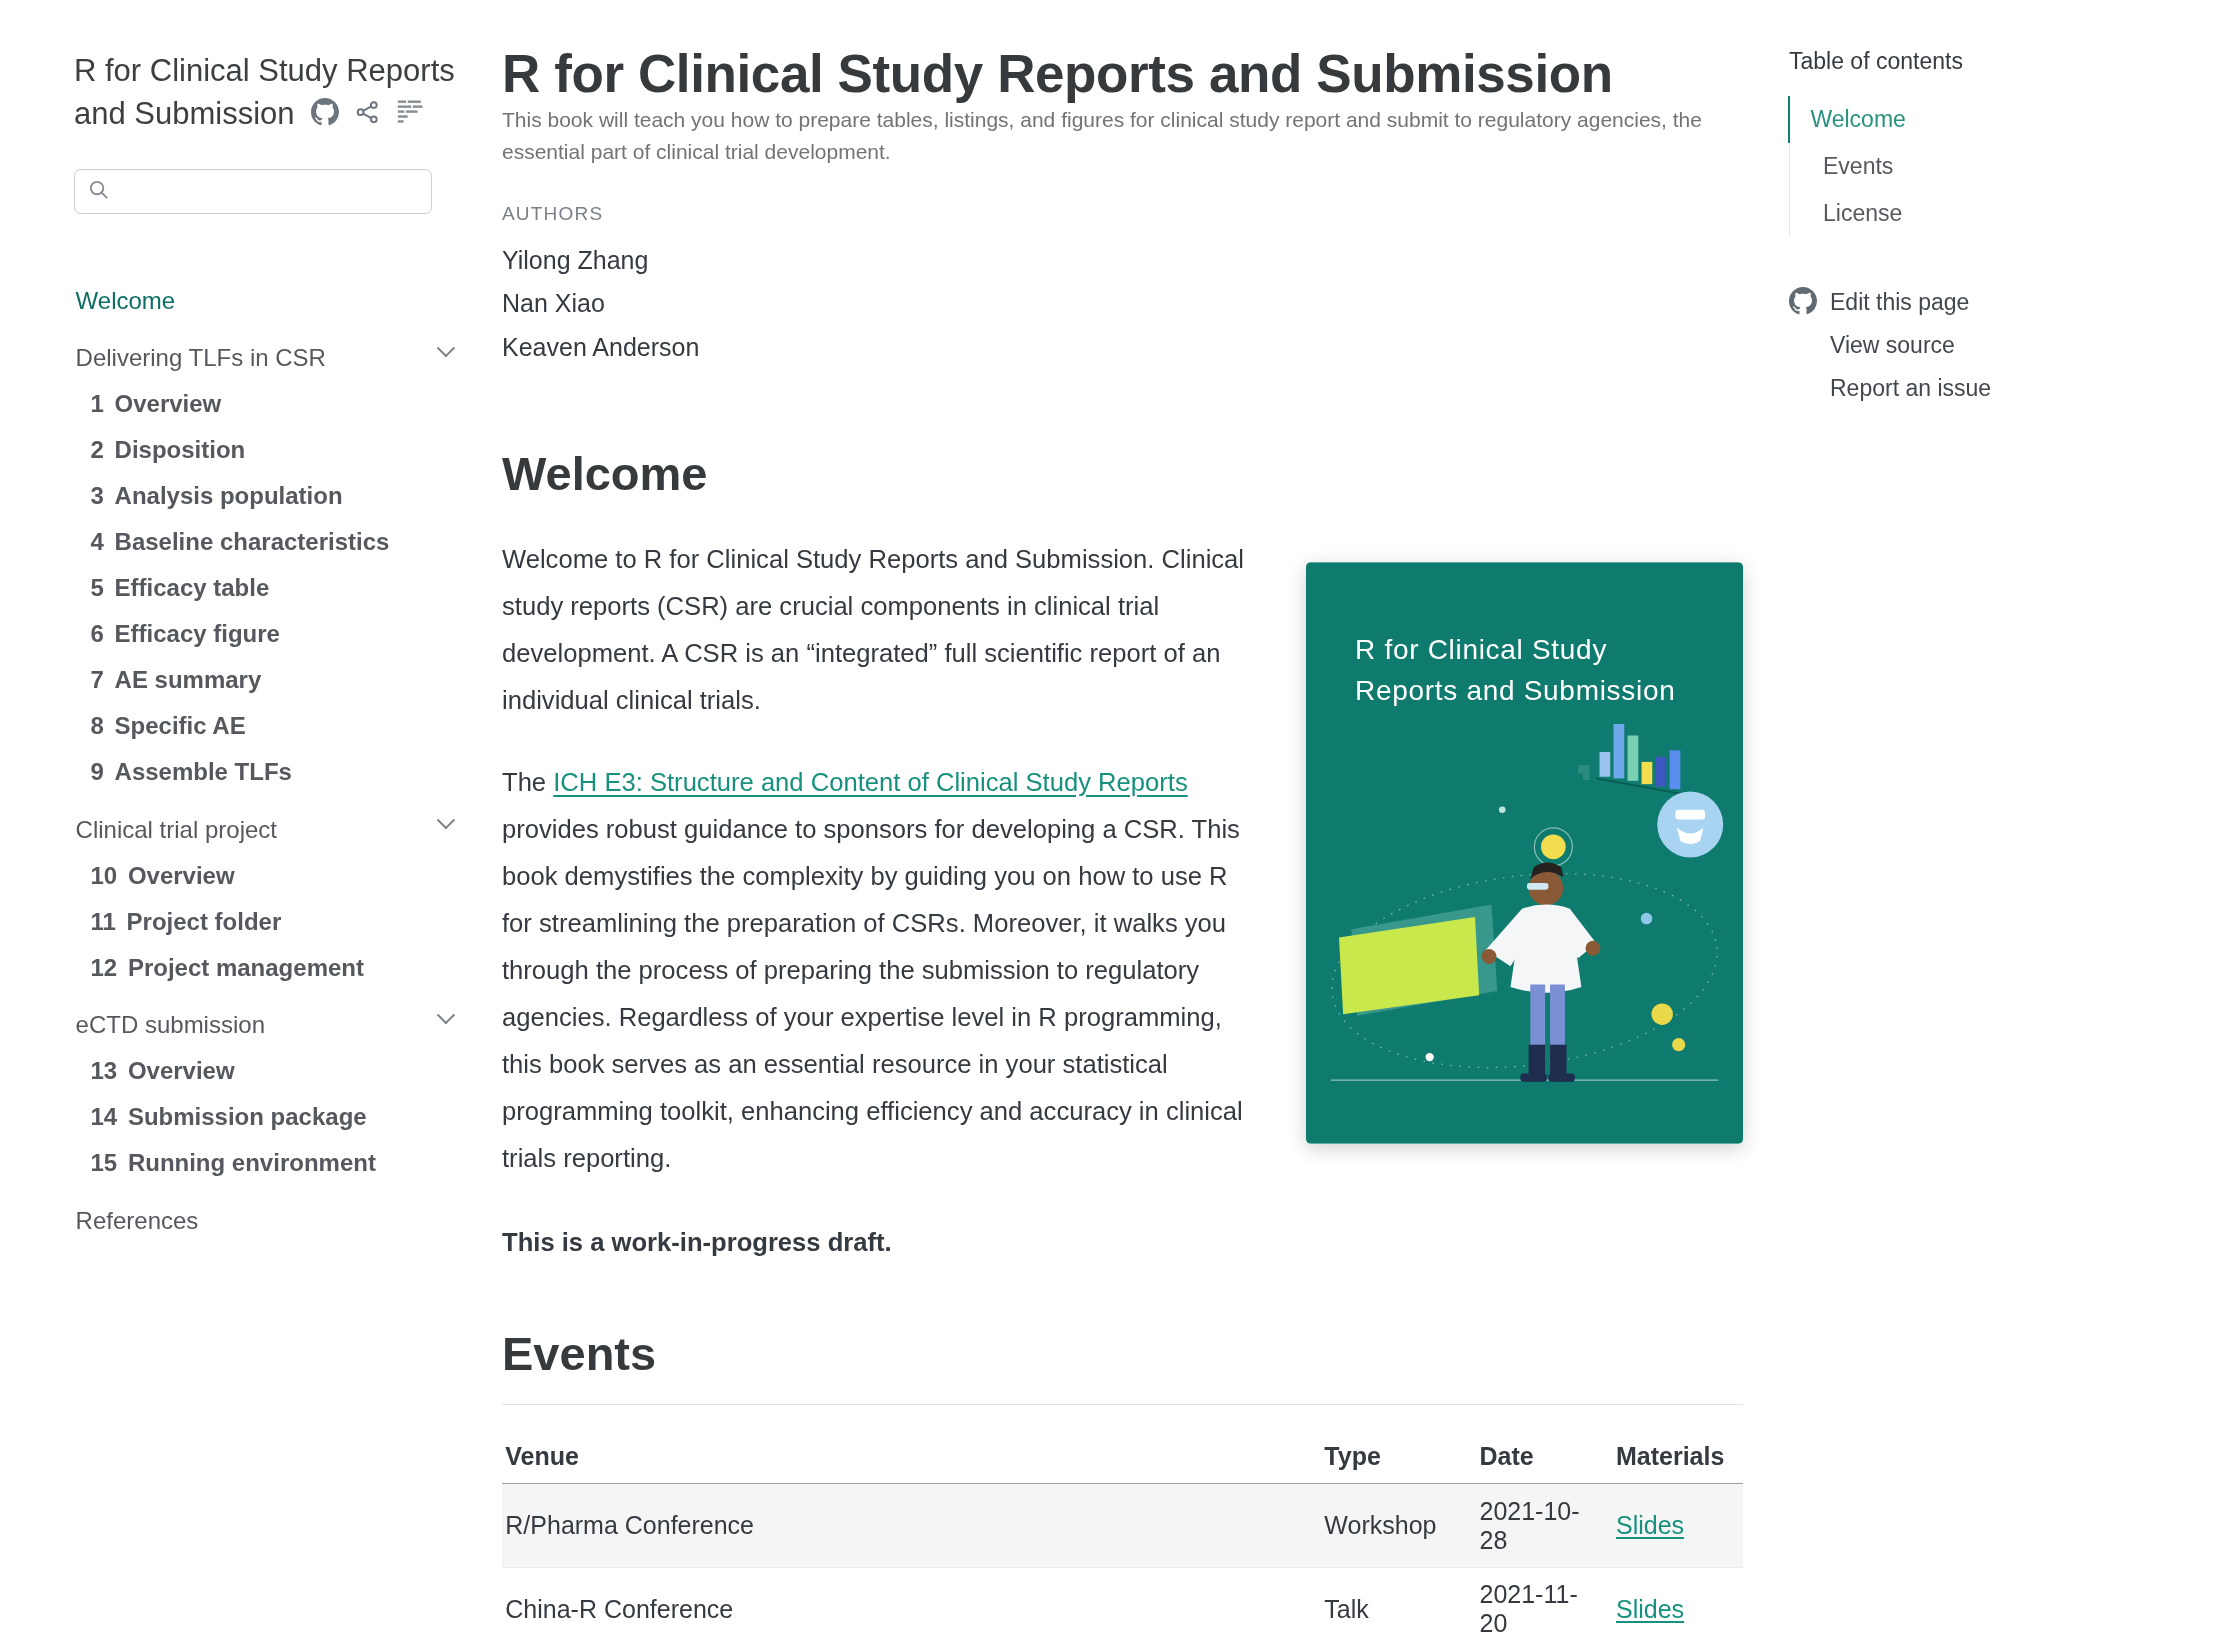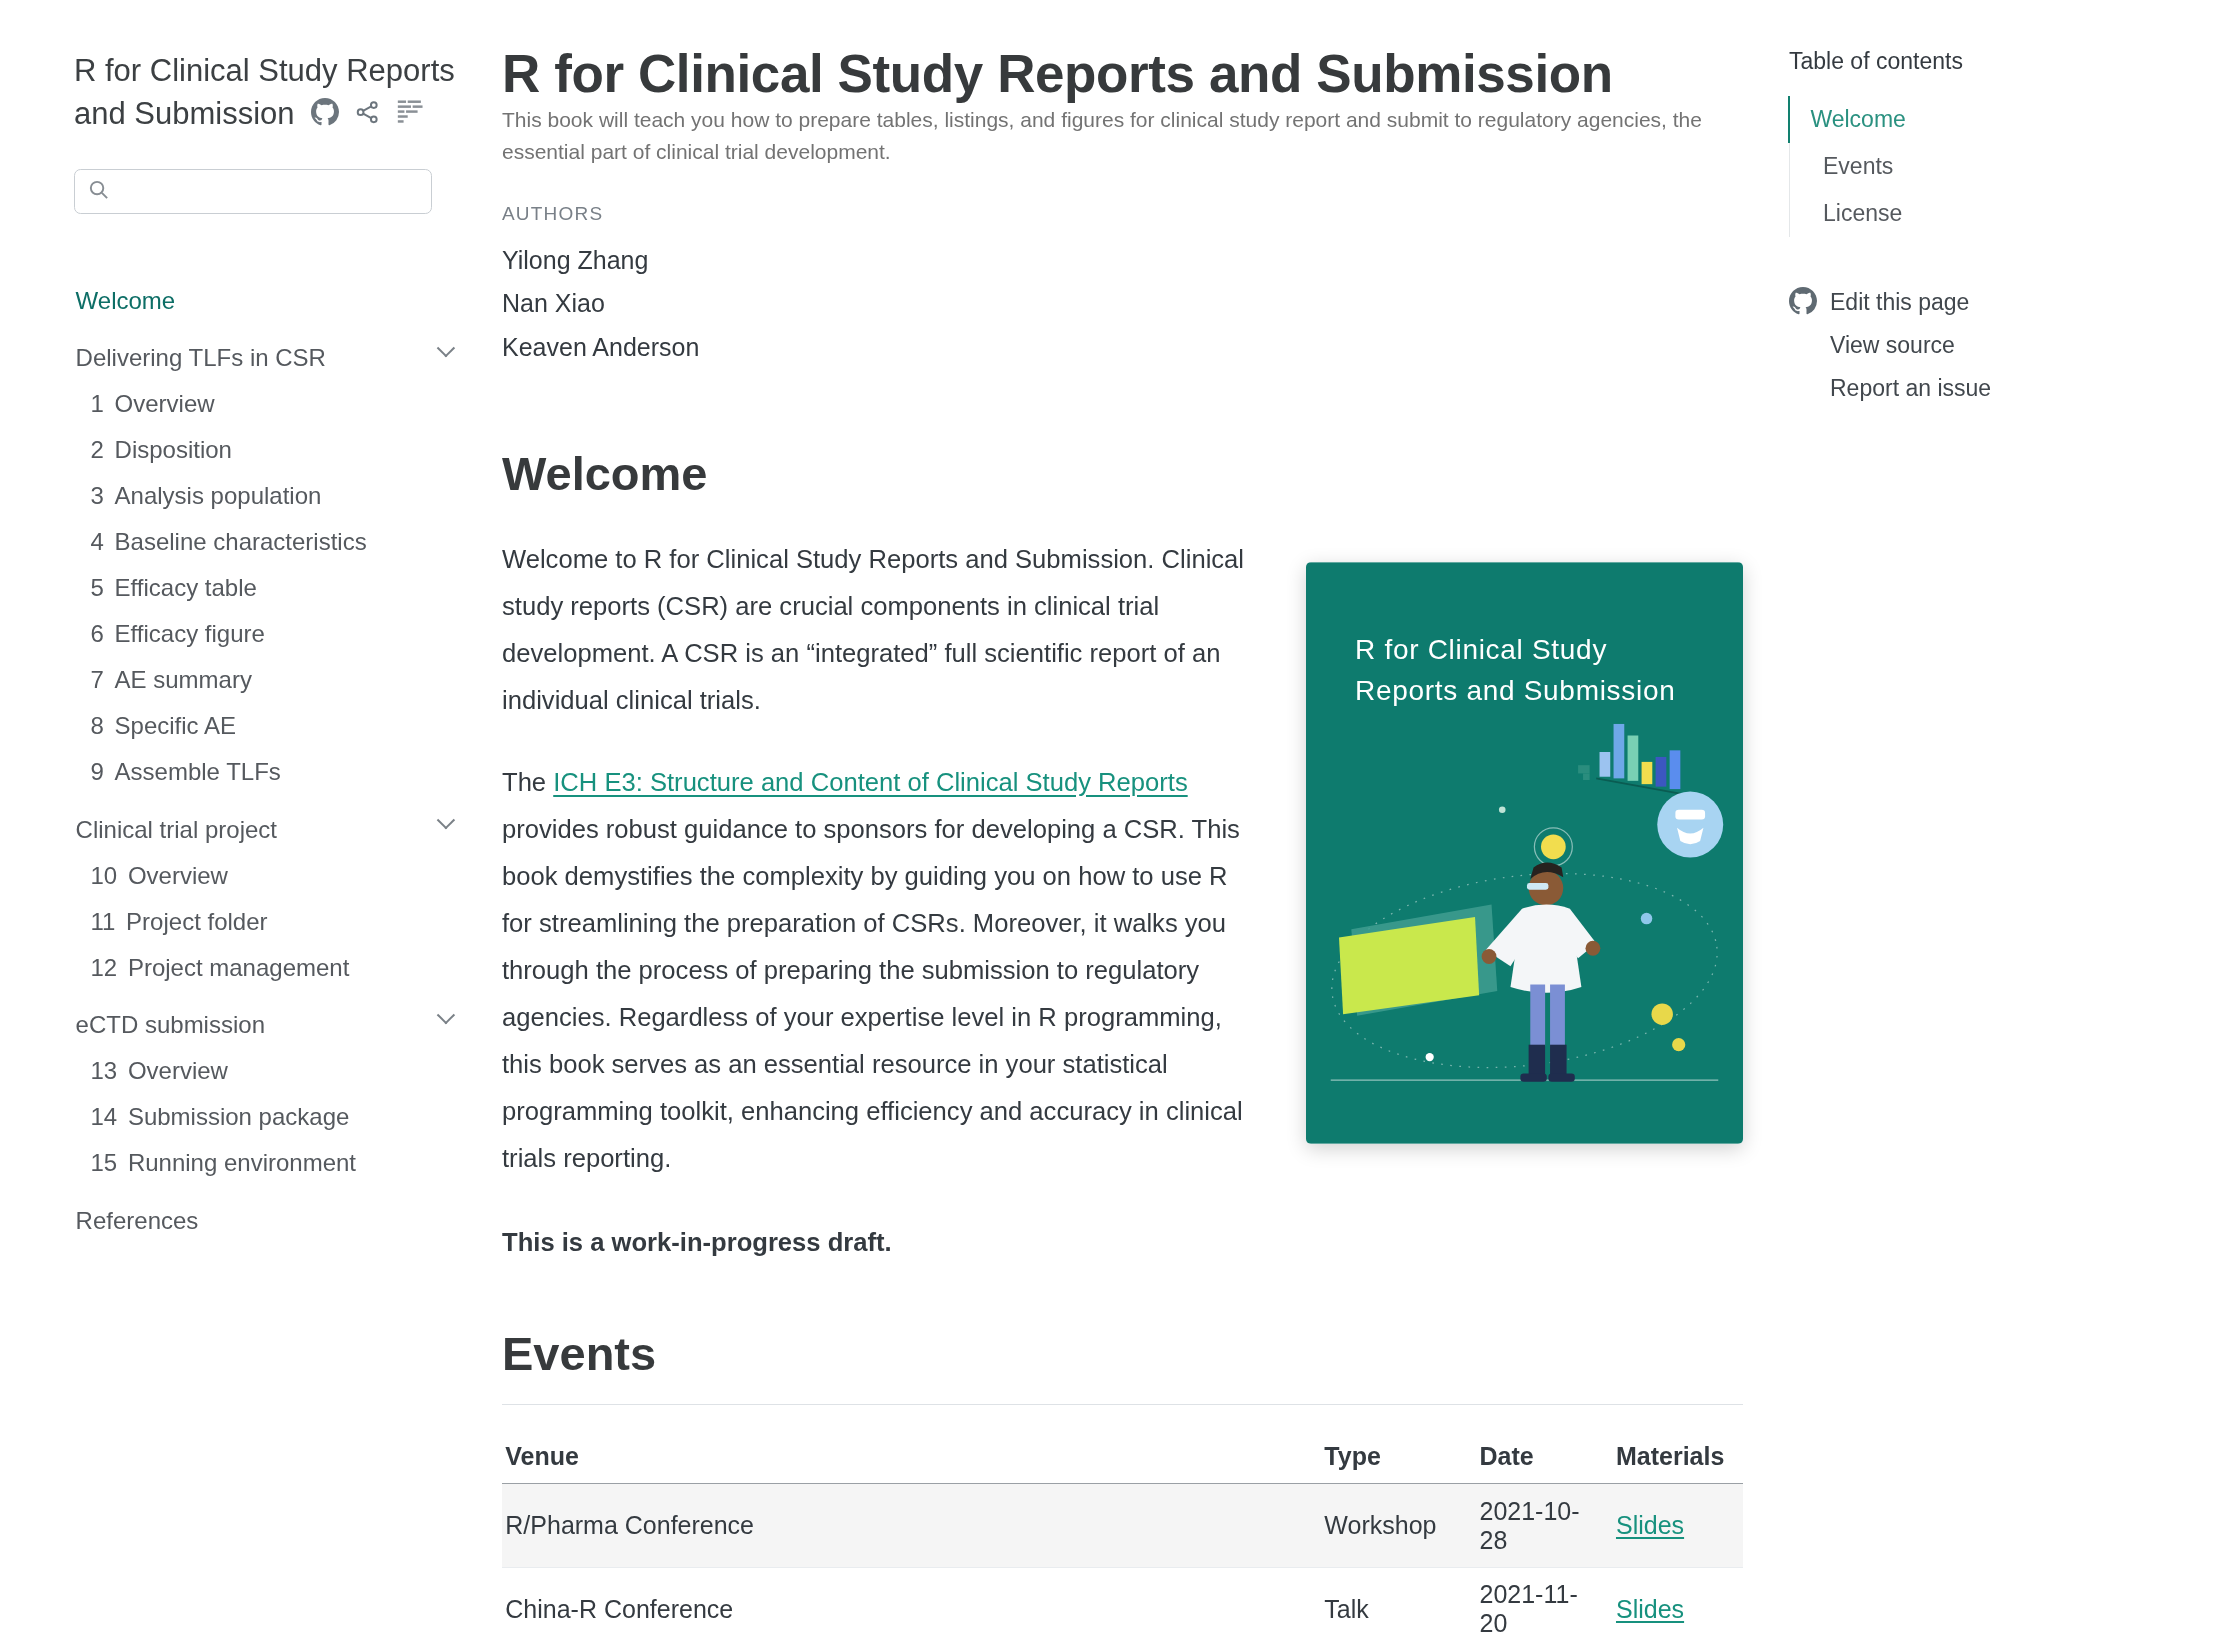--- a/index.html
+++ b/index.html
@@ -12,21 +12,21 @@
   .title-icons { display:inline-flex; align-items:center; gap:15px; margin-left:8.2px; vertical-align:-1.6px; }
   .title-icons svg { display:block; }
   .searchbox { margin-top:33px; width:358px; height:45px; border:0.8px solid #c9ced3; border-radius:6.6px;
     display:flex; align-items:center; padding:0 11.5px; background:#fff; }
   .searchbox input { border:none; outline:none; font-size:21.4px; width:100%; margin-left:8.2px; color:#343a40; background:transparent; }
   .nav { margin-top:64px; list-style:none; font-size:24px; color:#55595e; }
   .nav li { padding:9px 1.6px; cursor:pointer; }
   .nav li.active a { color:#0d6e66; }
   .nav a { color:inherit; text-decoration:none; }
   .nav .section-row { display:flex; justify-content:space-between; align-items:flex-start; margin-top:11.5px; }
-  .nav li.sub { padding-left:16.5px; }
+  .nav li.sub { padding-left:16.5px;font-weight:bold; }
   .nav .num { display:inline-block; margin-right:10.7px; color:#55595e; }
   .chev { width:13.2px; height:13.2px; border-right:2.1px solid #7a8187; border-bottom:2.1px solid #7a8187;
     transform:rotate(45deg) translateY(-3.3px); margin-right:11.5px; }
   .nav .gap-before { margin-top:11.5px; }
 
   
   .main { position:absolute; left:502px; top:43px; width:1241px; }
   h1.page-title { font-size:53px; font-weight:700; color:#373a3c; letter-spacing:-0.4px; }
   p.page-desc { font-size:21px; line-height:1.5; color:#737373; }
   .authors { margin-top:36px; }

